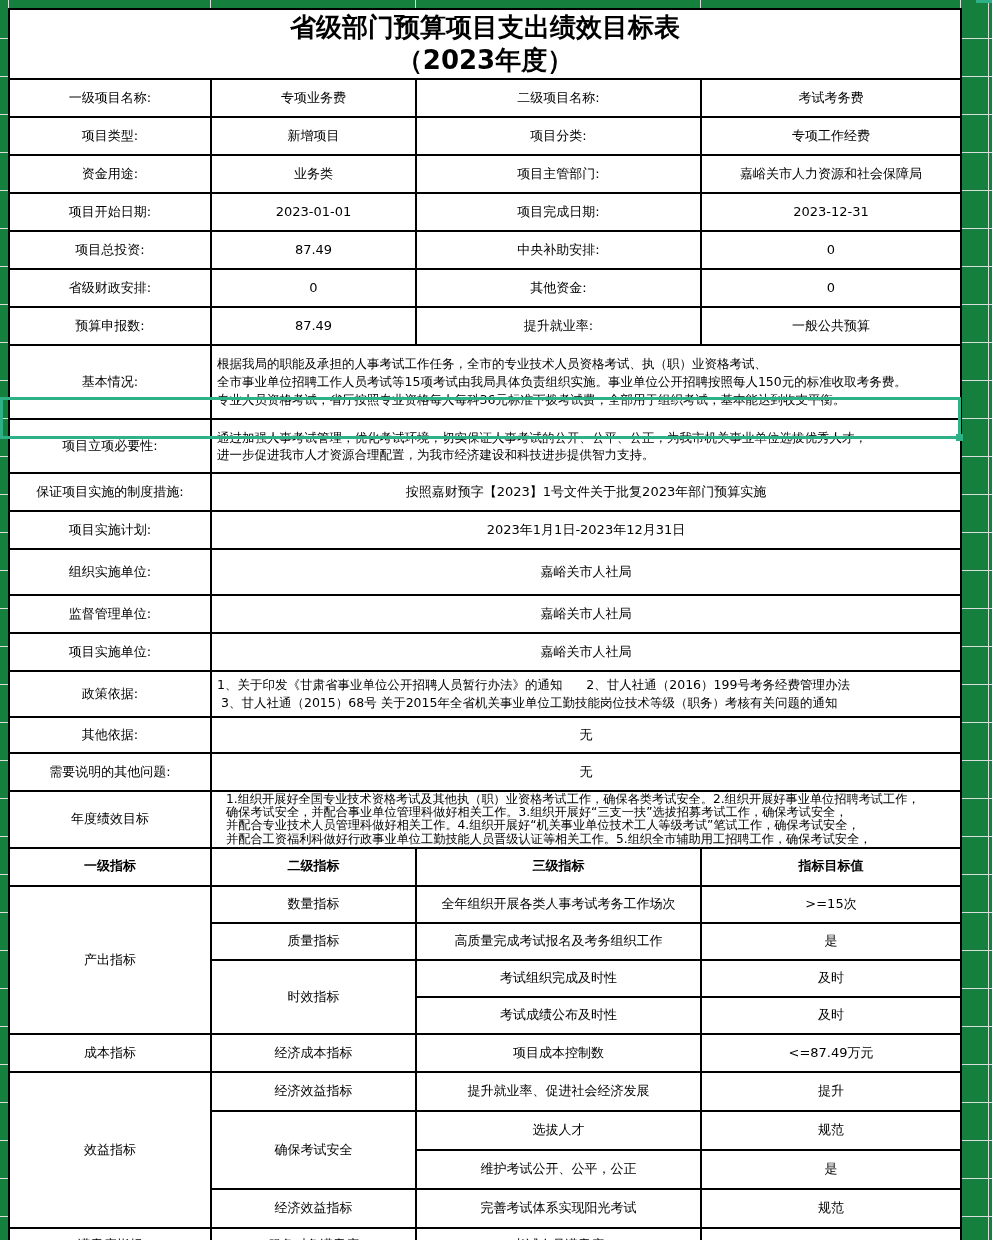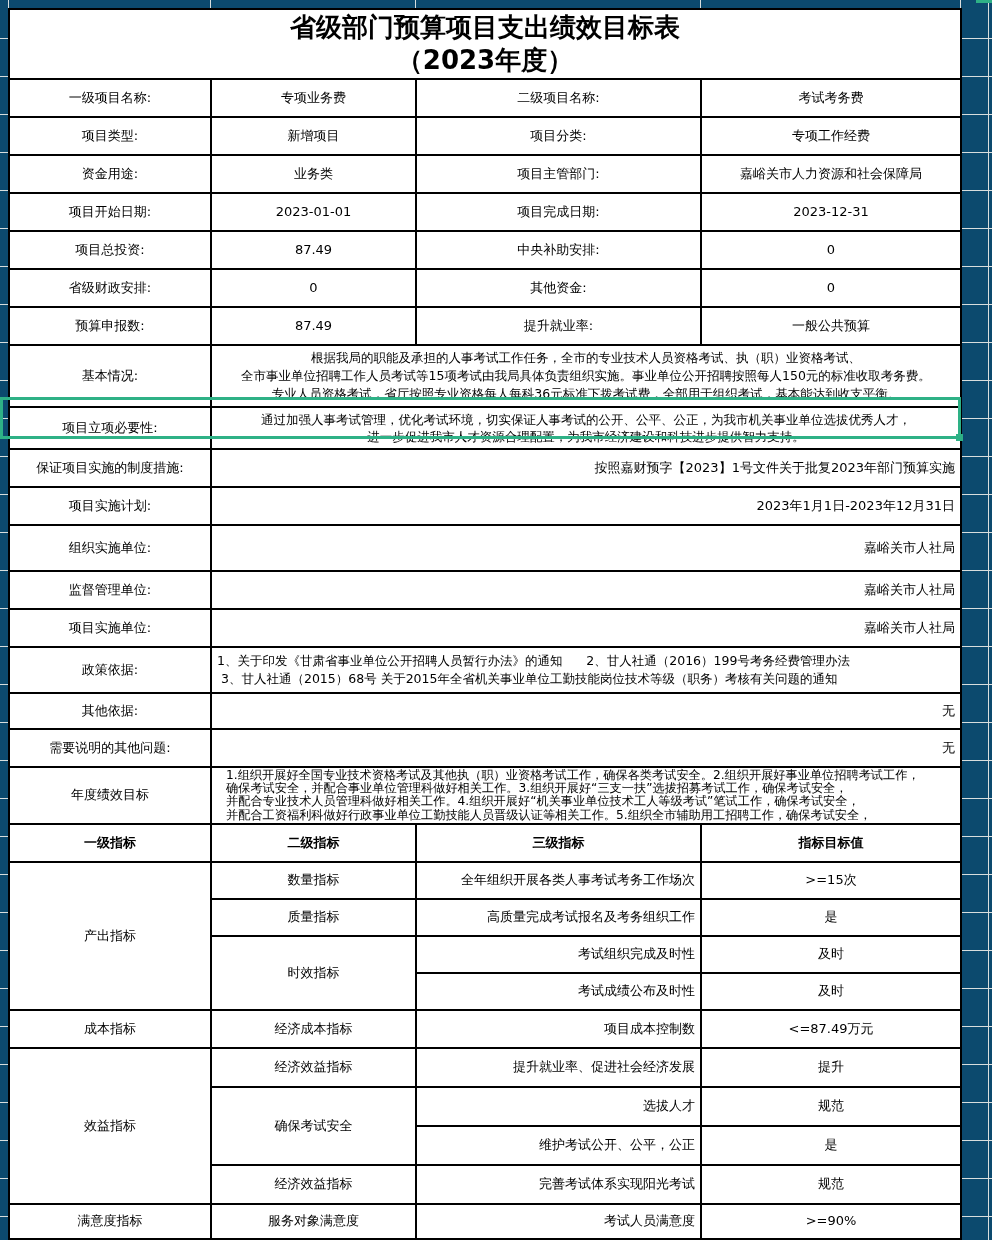--- a/index.html
+++ b/index.html
@@ -1,34 +1,34 @@
 <!DOCTYPE html>
 <html><head>
 <meta charset="utf-8">
 <style>
   html,body{margin:0;padding:0;}
   body{font-family:"DejaVu Sans","Liberation Sans",sans-serif;color:#000;}
-  #stage{position:relative;width:992px;height:1240px;background:#0c4a6e;overflow:hidden;}
+  #stage{position:relative;width:992px;height:1240px;background:#15803d;overflow:hidden;}
 
   
   #gridlayer{position:absolute;left:0;top:1px;width:992px;height:1240px;z-index:0;
     background:repeating-linear-gradient(to bottom,transparent 0 37px,#d9dedd 37px 38px);}
   .vline{position:absolute;top:0;width:1px;height:1240px;background:#d9dedd;z-index:0;}
 
   
   table#sheet{position:absolute;left:8px;top:8px;z-index:1;border-collapse:collapse;table-layout:fixed;
     width:952px;background:#fff;}
   td{border:2px solid #000;text-align:center;vertical-align:middle;font-size:13px;line-height:16px;
     padding:0 2px;overflow:hidden;position:relative;}
   td.title{font-weight:bold;font-size:26px;line-height:33px;border-bottom:2px solid #000;}
-  td.vleft{text-align:right;padding:2px 5px;}
-  td.para{text-align:center;padding:3px 5px;white-space:pre-wrap;font-size:12.5px;line-height:18px;margin-top:36px;}
+  td.vleft{text-align:center;padding:2px 5px;}
+  td.para{text-align:left;padding:9px 5px;white-space:pre-wrap;font-size:12.5px;line-height:18px;margin-top:36px;}
   td.para2{text-align:left;padding:2px 5px;white-space:pre-wrap;font-size:12.5px;line-height:18px;}
   td.paratight{text-align:left;padding:1px 14px;white-space:pre-wrap;font-size:12.2px;line-height:13.2px;}
-  td.hdr{font-weight:bold;}
+  td.hdr{font-weight:bold;font-family:Liberation Mono, monospace;}
 
   
   #selbox{position:absolute;left:0;top:397px;width:961px;height:42px;z-index:5;
     border:3px solid #2eb186;pointer-events:none;box-sizing:border-box;}
   #selhandle{position:absolute;left:956px;top:434px;width:7px;height:7px;background:#2eb186;z-index:6;}
   #topdash{position:absolute;left:976px;top:0;width:16px;height:3px;background:#2eb186;z-index:6;}
 </style>
 </head>
 <body>
 

